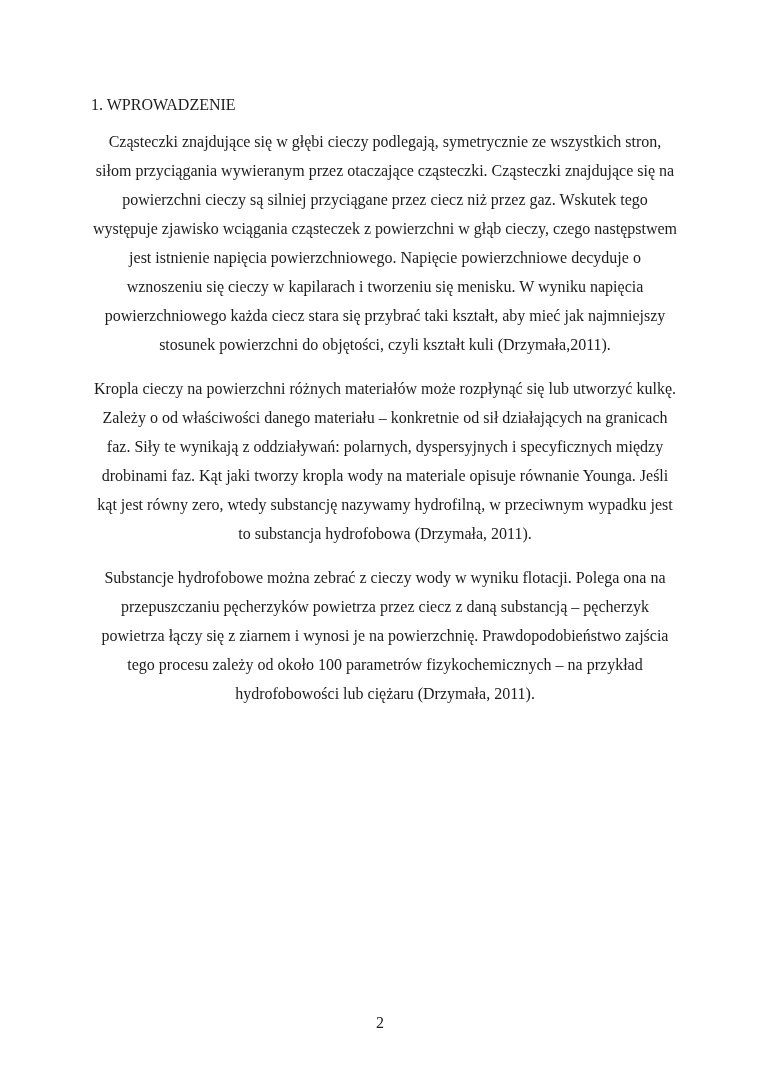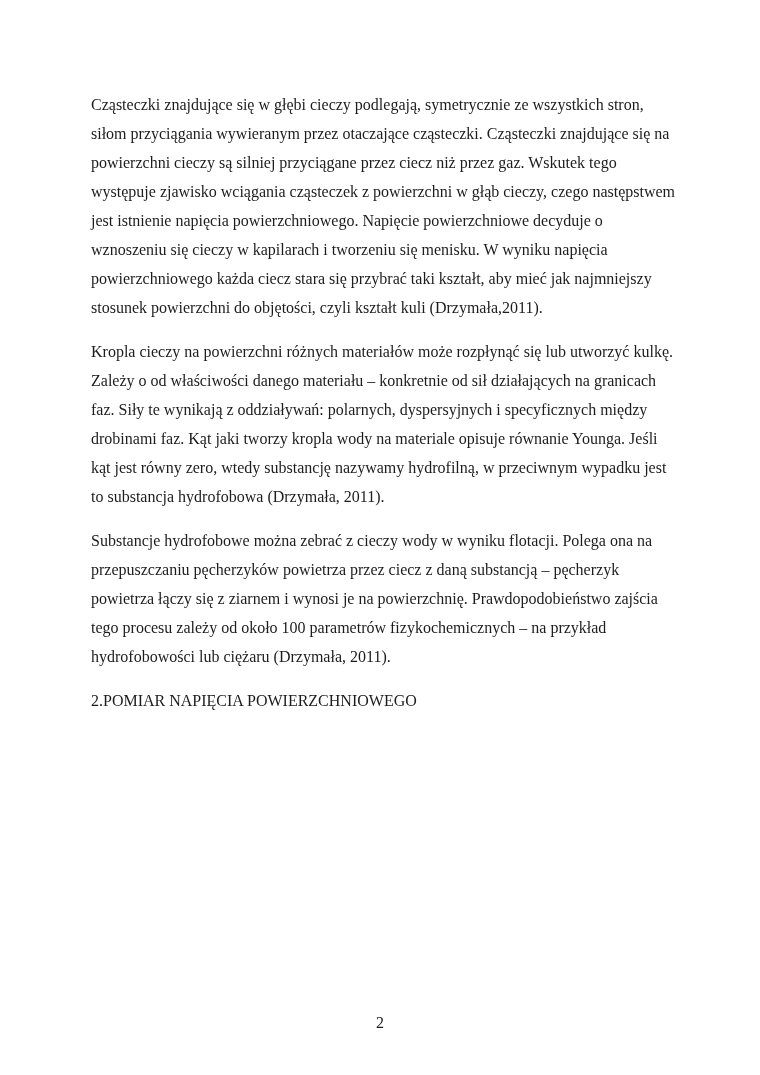--- a/index.html
+++ b/index.html
@@ -26,41 +26,41 @@
   .content h2 {
     font-size: 16px;
     font-weight: 400;
     line-height: 29px;
     margin: 0;
     padding: 0;
   }
   .content p {
     font-size: 16px;
     line-height: 29px;
-    margin: 0 0 15px 0;
+    margin: 8px 0 15px 0;
     padding: 0;
-    text-align: left;
+    text-align: center;
   }
   .section-gap {
     margin-top: 11px !important;
   }
   .page-number {
     position: absolute;
     left: 0;
     top: 1008px;
     width: 100%;
     text-align: center;
     font-size: 16px;
     line-height: 29px;
   }
 </style>
 </head>
 <body>
 
 <div class="page">
   <div class="content">
+    <h1>1. WPROWADZENIE</h1>
     <p>Cząsteczki znajdujące się w głębi cieczy podlegają, symetrycznie ze wszystkich stron, siłom przyciągania wywieranym przez otaczające cząsteczki. Cząsteczki znajdujące się na powierzchni cieczy są silniej przyciągane przez ciecz niż przez gaz. Wskutek tego występuje zjawisko wciągania cząsteczek z powierzchni w głąb cieczy, czego następstwem jest istnienie napięcia powierzchniowego. Napięcie powierzchniowe decyduje o wznoszeniu się cieczy w kapilarach i tworzeniu się menisku. W wyniku napięcia powierzchniowego każda ciecz stara się przybrać taki kształt, aby mieć jak najmniejszy stosunek powierzchni do objętości, czyli kształt kuli (Drzymała,2011).</p>
     <p>Kropla cieczy na powierzchni różnych materiałów może rozpłynąć się lub utworzyć kulkę. Zależy o od właściwości danego materiału – konkretnie od sił działających na granicach faz. Siły te wynikają z oddziaływań: polarnych, dyspersyjnych i specyficznych między drobinami faz. Kąt jaki tworzy kropla wody na materiale opisuje równanie Younga. Jeśli kąt jest równy zero, wtedy substancję nazywamy hydrofilną, w przeciwnym wypadku jest to substancja hydrofobowa (Drzymała, 2011).</p>
     <p>Substancje hydrofobowe można zebrać z cieczy wody w wyniku flotacji. Polega ona na przepuszczaniu pęcherzyków powietrza przez ciecz z daną substancją – pęcherzyk powietrza łączy się z ziarnem i wynosi je na powierzchnię. Prawdopodobieństwo zajścia tego procesu zależy od około 100 parametrów fizykochemicznych – na przykład hydrofobowości lub ciężaru (Drzymała, 2011).</p>
-    <h1 class="section-gap">2.POMIAR NAPIĘCIA POWIERZCHNIOWEGO</h1>
   </div>
   <div class="page-number">2</div>
 </div>
 
 </body></html>

